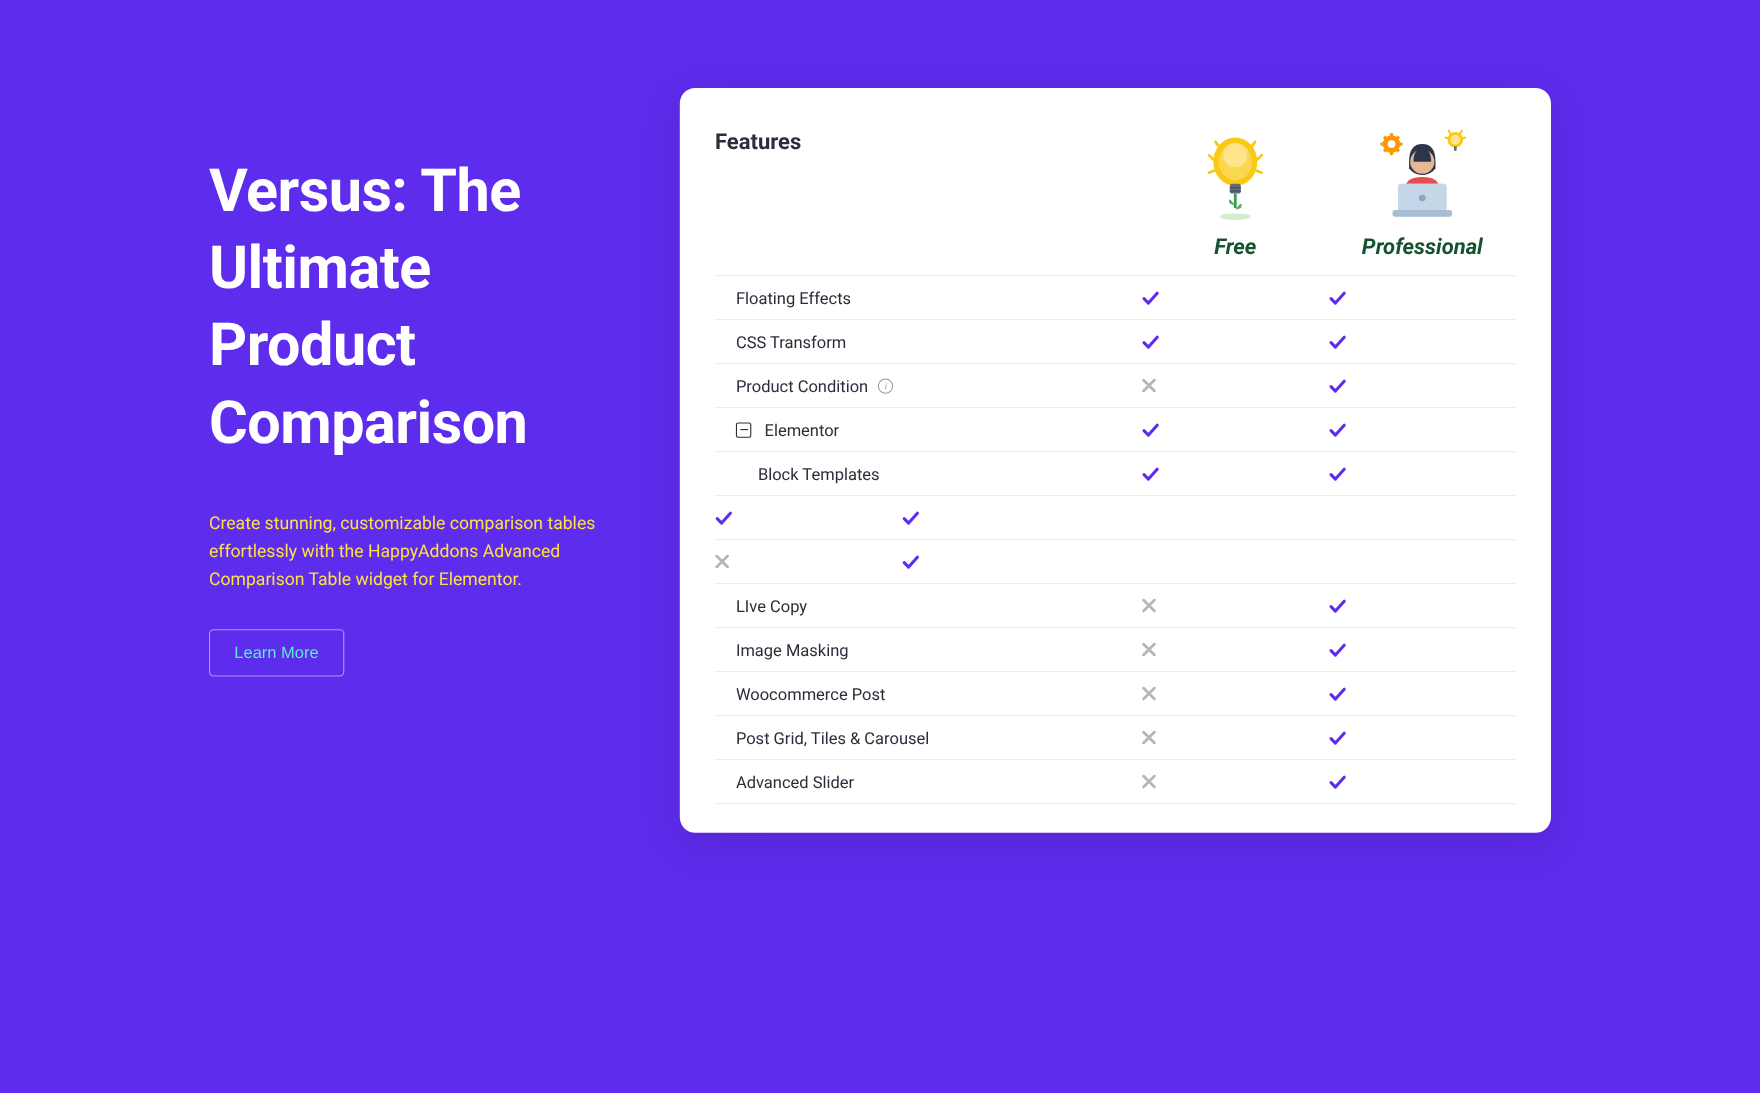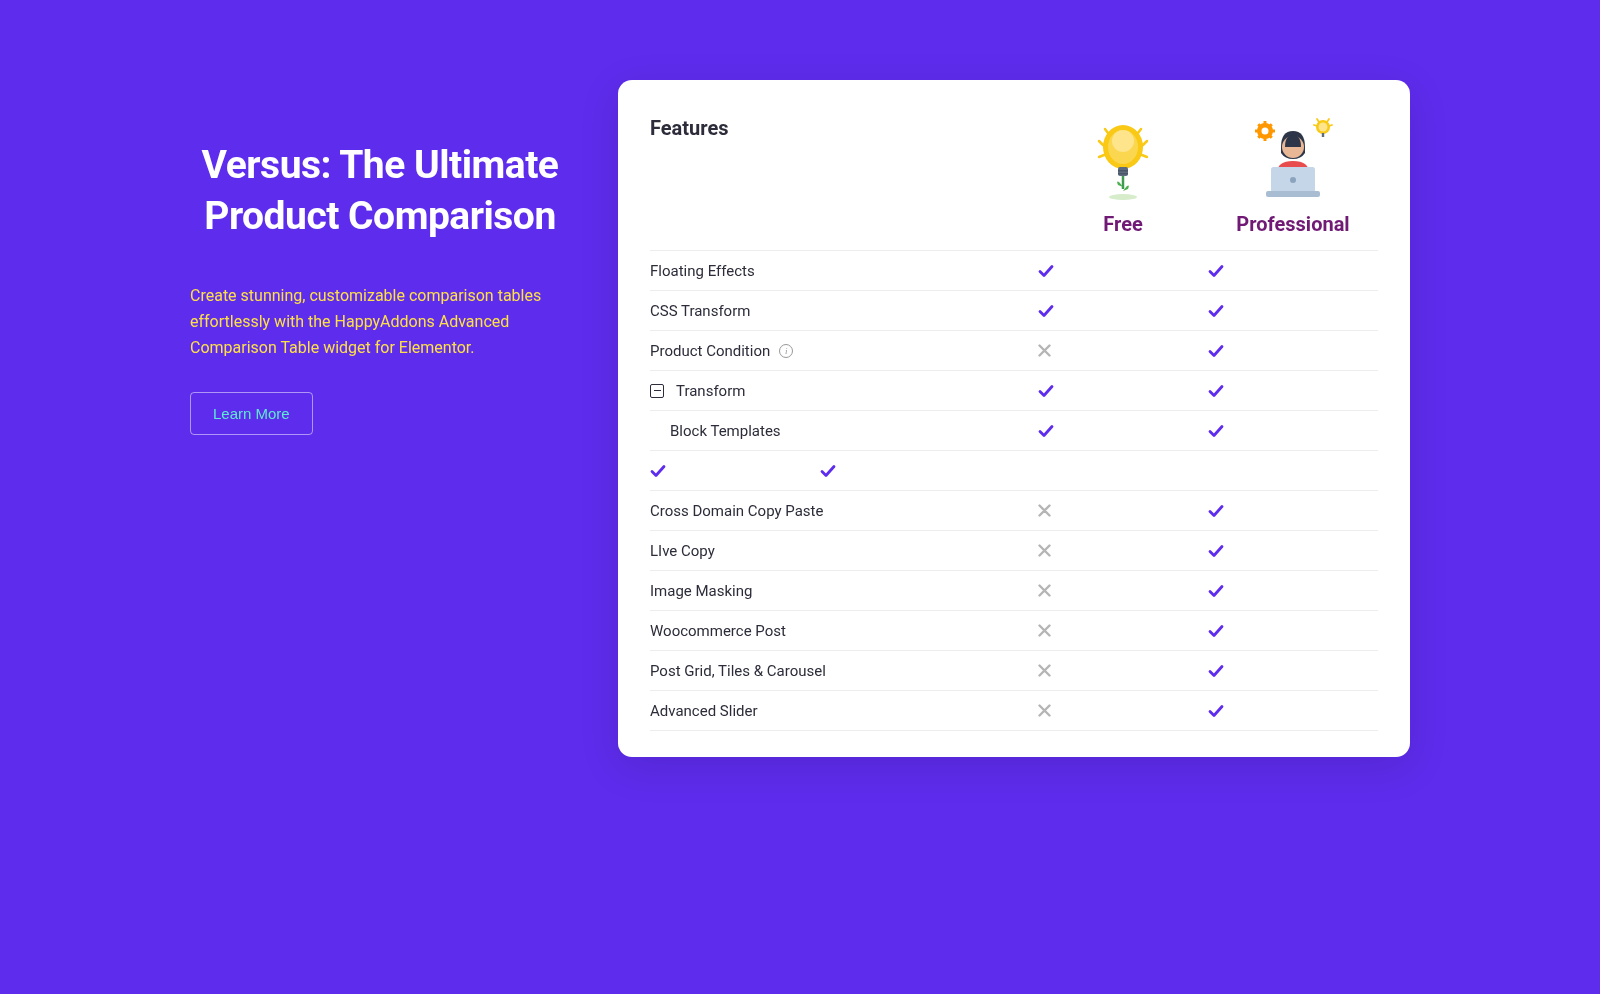--- a/index.html
+++ b/index.html
@@ -16,26 +16,25 @@
       display: flex;
       gap: 48px;
       align-items: flex-start;
     }
     .left-panel {
       flex: 0 0 380px;
       color: #fff;
       padding-top: 60px;
     }
     .heading {
-      font-size: 39px;
+      font-size: 54px;
       font-weight: 700;
       line-height: 1.3;
       margin-bottom: 42px;
       letter-spacing: -0.5px;
-      text-align: center;
     }
     .description {
       font-size: 16px;
       line-height: 1.6;
       margin-bottom: 32px;
       color: #fde047;
       font-weight: 400;
     }
     .learn-more-btn {
       display: inline-block;
@@ -76,21 +75,22 @@
     .plan-icon {
       height: 86px;
       display: flex;
       align-items: center;
       justify-content: center;
       margin-bottom: 10px;
     }
     .col-title {
       font-size: 20px;
       font-weight: 700;
-      color: #701a75;
+      color: #14532d;
+      font-style: italic;
     }
     .features-title {
       font-size: 20px;
       font-weight: 700;
       color: #2c2c3a;
     }
     .table-body {
       width: 100%;
     }
     .row {
@@ -104,20 +104,21 @@
       border-bottom: 1px solid #ededed;
       justify-content: flex-end;
     }
     .feature-cell {
       flex: 1;
       font-size: 15px;
       color: #2c2c3a;
       display: flex;
       align-items: center;
       gap: 6px;
+      margin-left: 19px;
     }
     .feature-cell.indented {
       padding-left: 20px;
     }
     .check-cell {
       width: 170px;
       text-align: center;
     }
     .collapse-icon {
       display: inline-flex;
@@ -269,21 +270,21 @@
         </div>
         <div class="check-cell">
           <svg width="16" height="16" viewBox="0 0 16 16">
             <path d="M2 8.5 L6 12.5 L14 3.5" stroke="#5e2ced" stroke-width="2.8" fill="none" stroke-linecap="round" stroke-linejoin="round"></path>
           </svg>
         </div>
       </div>
       <div class="row">
         <div class="feature-cell">
           <span class="collapse-icon"></span>
-          <span>Transform</span>
+          <span>Elementor</span>
         </div>
         <div class="check-cell">
           <svg width="16" height="16" viewBox="0 0 16 16">
             <path d="M2 8.5 L6 12.5 L14 3.5" stroke="#5e2ced" stroke-width="2.8" fill="none" stroke-linecap="round" stroke-linejoin="round"></path>
           </svg>
         </div>
         <div class="check-cell">
           <svg width="16" height="16" viewBox="0 0 16 16">
             <path d="M2 8.5 L6 12.5 L14 3.5" stroke="#5e2ced" stroke-width="2.8" fill="none" stroke-linecap="round" stroke-linejoin="round"></path>
           </svg>
@@ -310,23 +311,20 @@
             <path d="M2 8.5 L6 12.5 L14 3.5" stroke="#5e2ced" stroke-width="2.8" fill="none" stroke-linecap="round" stroke-linejoin="round"></path>
           </svg>
         </div>
         <div class="check-cell">
           <svg width="16" height="16" viewBox="0 0 16 16">
             <path d="M2 8.5 L6 12.5 L14 3.5" stroke="#5e2ced" stroke-width="2.8" fill="none" stroke-linecap="round" stroke-linejoin="round"></path>
           </svg>
         </div>
       </div>
       <div class="row">
-        <div class="feature-cell">
-          <span>Cross Domain Copy Paste</span>
-        </div>
         <div class="check-cell">
           <svg width="13" height="13" viewBox="0 0 13 13">
             <path d="M1.5 1.5 L11.5 11.5 M11.5 1.5 L1.5 11.5" stroke="#b5b5b5" stroke-width="2.4" stroke-linecap="round"></path>
           </svg>
         </div>
         <div class="check-cell">
           <svg width="16" height="16" viewBox="0 0 16 16">
             <path d="M2 8.5 L6 12.5 L14 3.5" stroke="#5e2ced" stroke-width="2.8" fill="none" stroke-linecap="round" stroke-linejoin="round"></path>
           </svg>
         </div>

